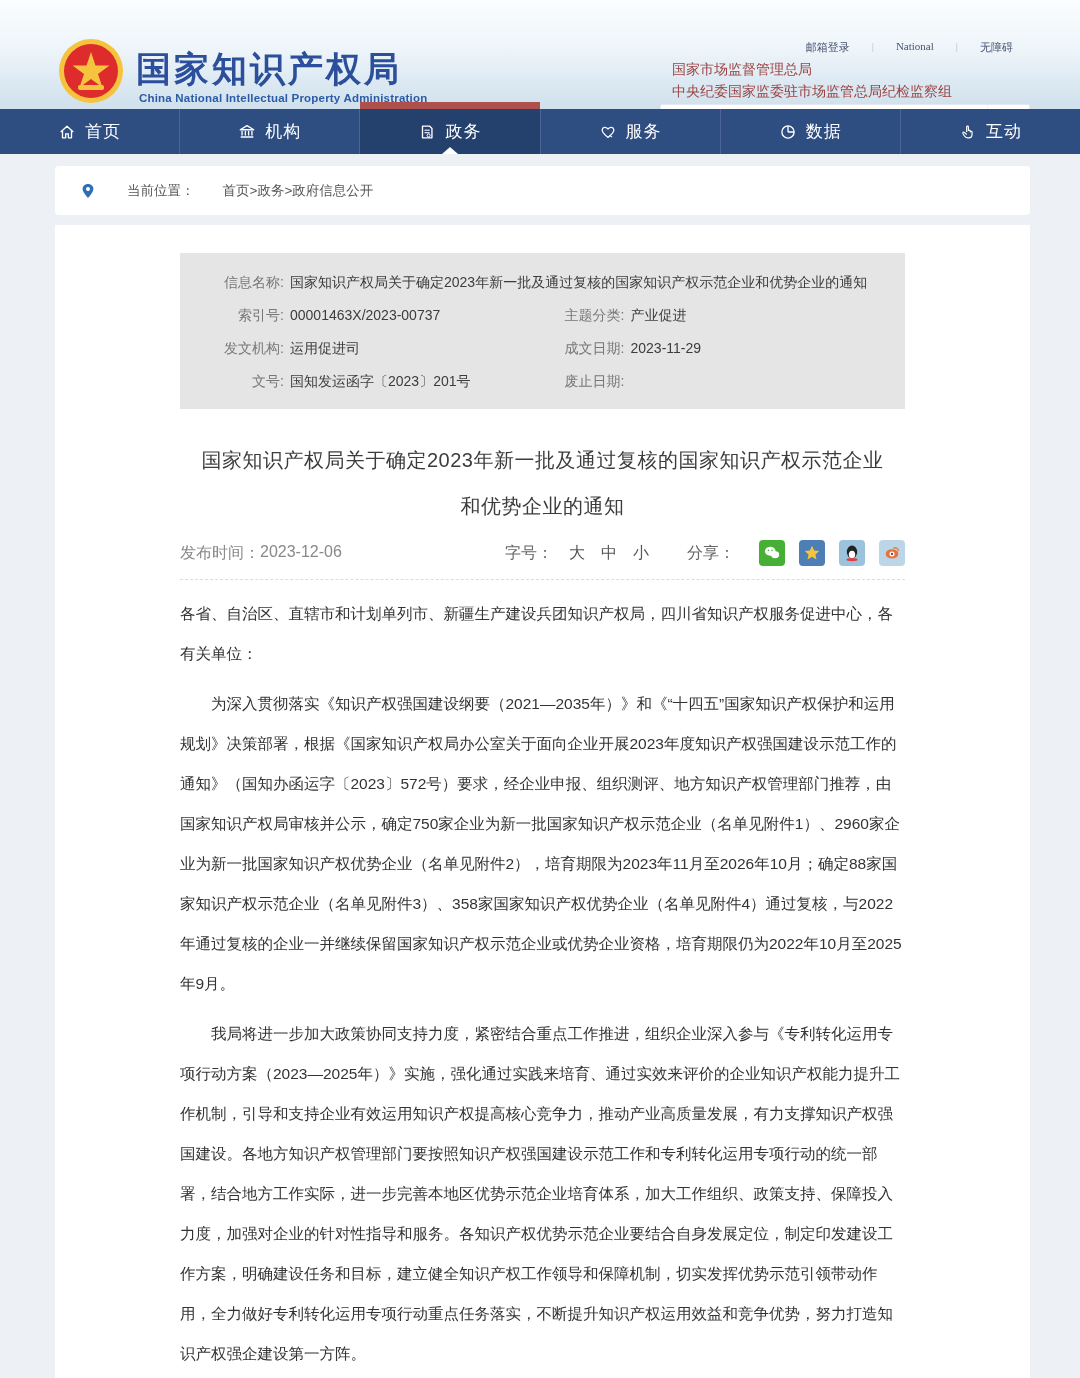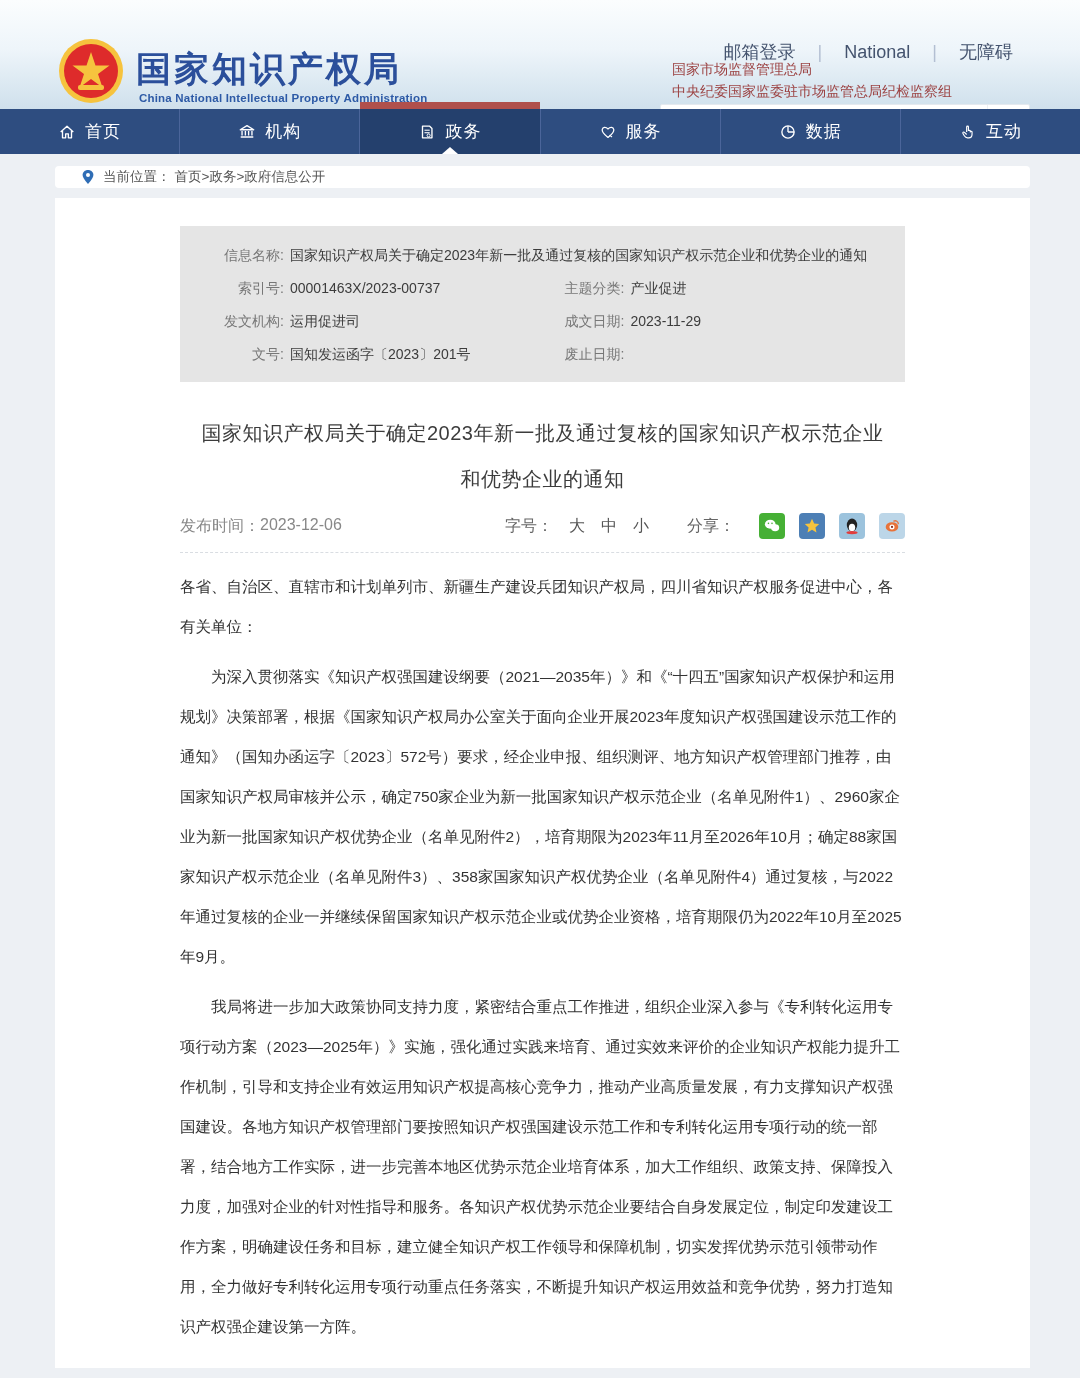--- a/index.html
+++ b/index.html
@@ -20,21 +20,21 @@
   .brand-title {
     position:absolute; left:136px; top:46px;
     font-size:35px; font-weight:bold; color:#2b4f9b; letter-spacing:3px;
   }
   .brand-sub {
     position:absolute; left:139px; top:92px;
     font-size:11.5px; font-weight:bold; color:#2d5aa6; letter-spacing:.2px;
   }
   .top-links {
     position:absolute; right:45px; top:40px;
-    display:flex; align-items:center; font-size:18px; color:#44536e;
+    display:flex; align-items:flex-start; font-size:11px; color:#44536e;font-family:Liberation Serif, serif;
   }
   .top-links .tl { padding:0 22px; cursor:pointer; }
   .top-links .sep { color:#b3bfd2; }
   .related-lines {
     position:absolute; left:672px; top:58px;
     font-size:14px; color:#9c4343; line-height:22px;
   }
   .search-box {
     position:absolute; left:660px; top:104px; width:370px; height:34px;
     background:#fff; border:1px solid #e4e9ef; border-radius:2px;
@@ -69,24 +69,24 @@
     position:absolute; left:0; top:-7px; width:100%; height:7px; background:#b0504c;
   }
   .active-caret {
     position:absolute; left:50%; bottom:0; transform:translateX(-50%);
     width:0; height:0; border-left:8px solid transparent;
     border-right:8px solid transparent; border-bottom:7px solid #fff;
   }
 
   
   .crumb-bar {
-    width:975px; margin:12px 0 0 55px; height:22px;
+    width:975px; margin:12px 0 0 55px; height:49px;
     background:#fff; border-radius:4px;
     display:flex; align-items:center; padding-left:26px;
-    font-size:13.5px; color:#555;
+    font-size:13.5px; color:#555;gap:24px;
   }
   .crumb-bar .pin { margin-right:8px; display:flex; }
   .crumb-label { color:#555; }
   .crumb-path { color:#555; margin-left:4px; cursor:pointer; }
 
   
   .main-card {
     width:975px; margin:10px 0 0 55px; background:#fff;
     height:1170px; padding-top:28px;
   }

